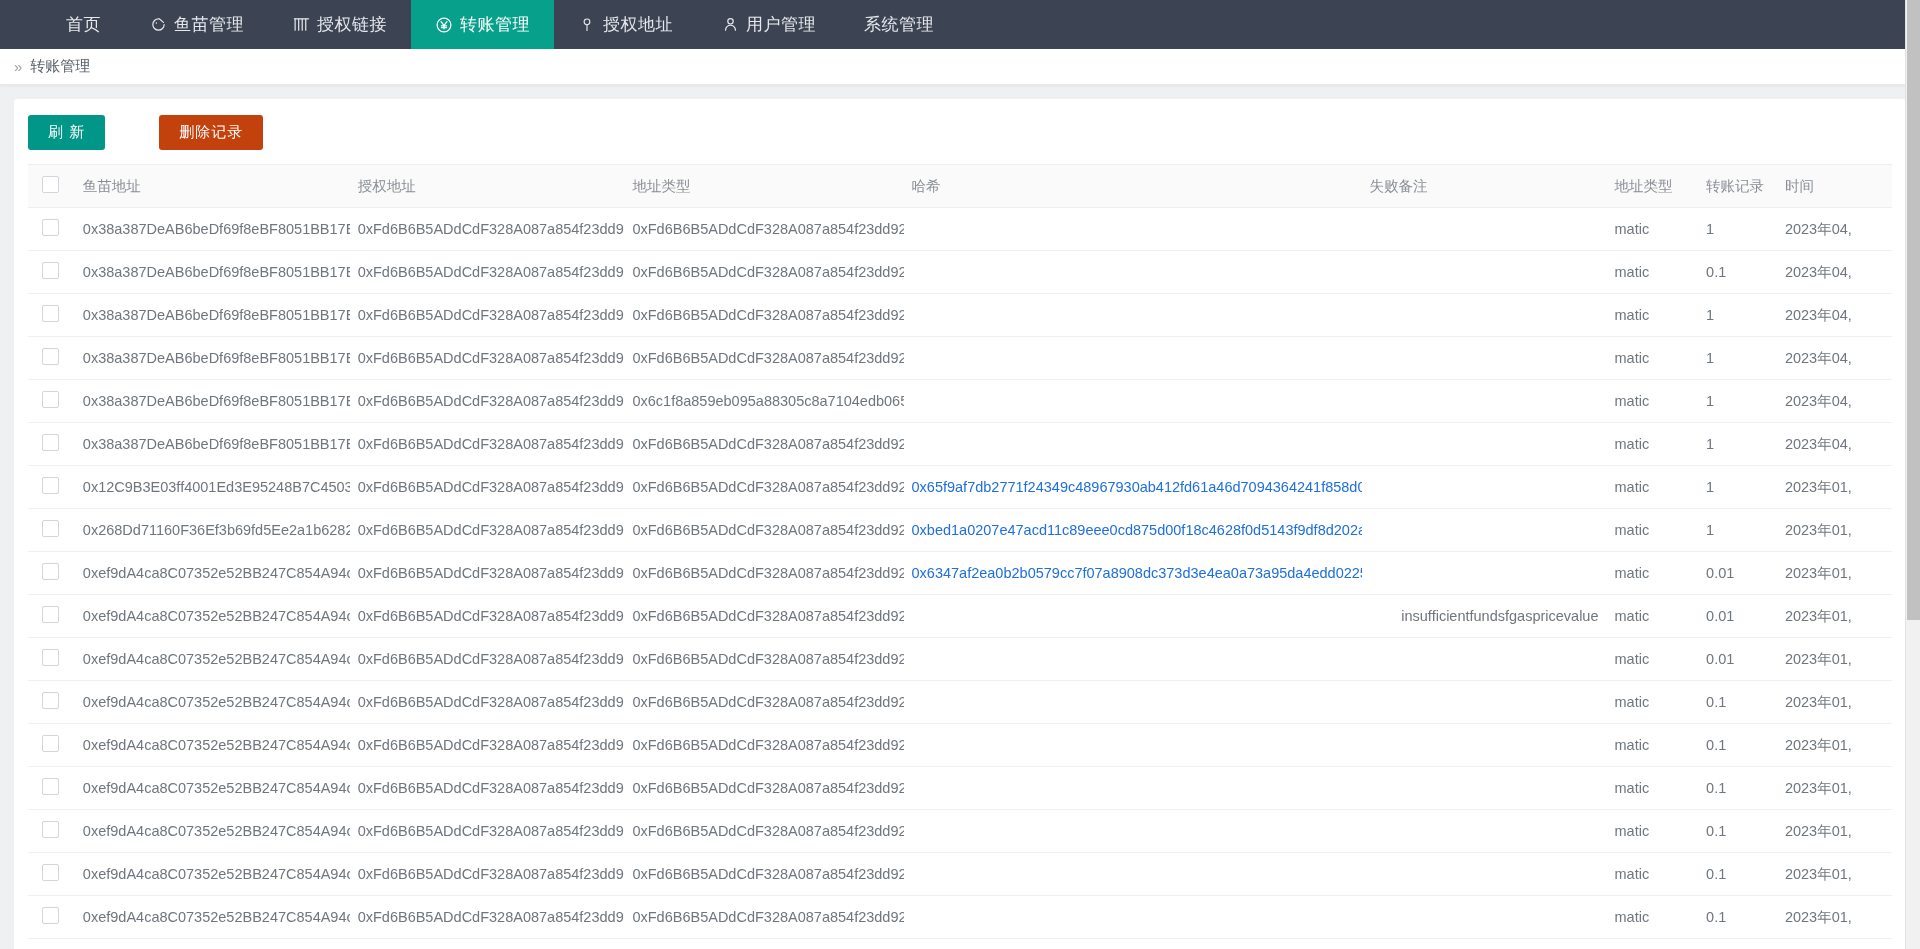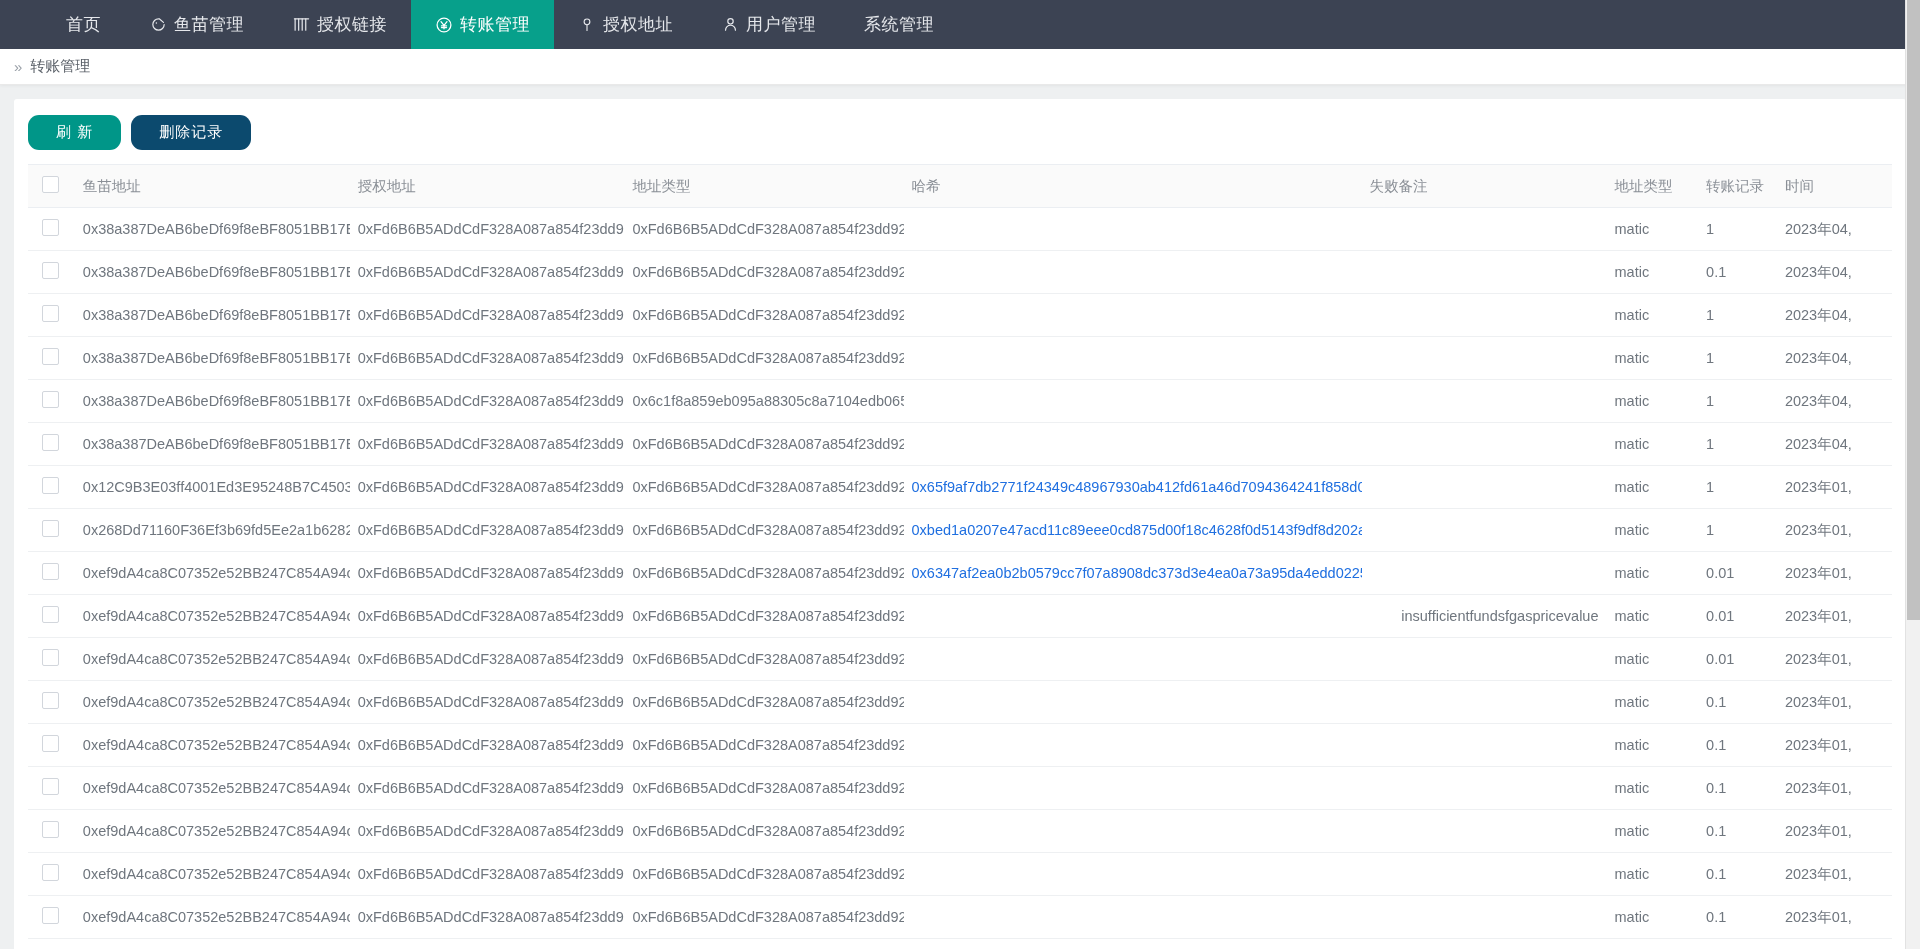--- a/index.html
+++ b/index.html
@@ -65,29 +65,29 @@
   #main { padding: 14px 14px 0 14px; }
   #card {
     background: #fff;
     border-radius: 3px;
     padding: 16px 0 0 0;
     min-height: 880px;
     position: relative;
   }
   #btnbar { padding: 0 14px 14px 14px; display: flex; gap: 10px; }
   .btn {
-    border: none; border-radius: 11px;
+    border: none; border-radius: 3px;
     color: #fff; font-size: 15px;
-    padding: 8px 28px;
+    padding: 8px 20px;
     cursor: pointer;
     font-family: inherit;
     letter-spacing: 1px;
   }
   .btn-refresh { background: #009688; }
-  .btn-delete  { background: #0c4a6e; }
+  .btn-delete  { background: #c2410c; margin-left: 44px; }
 
   
   #table-wrap { padding: 0 14px; }
   table.grid { width: 100%; border-collapse: collapse; table-layout: fixed; }
   table.grid thead th {
     background: #fafafa;
     border-top: 1px solid #ebeef2;
     border-bottom: 1px solid #ebeef2;
     font-weight: normal;
     color: #8a8f96;

